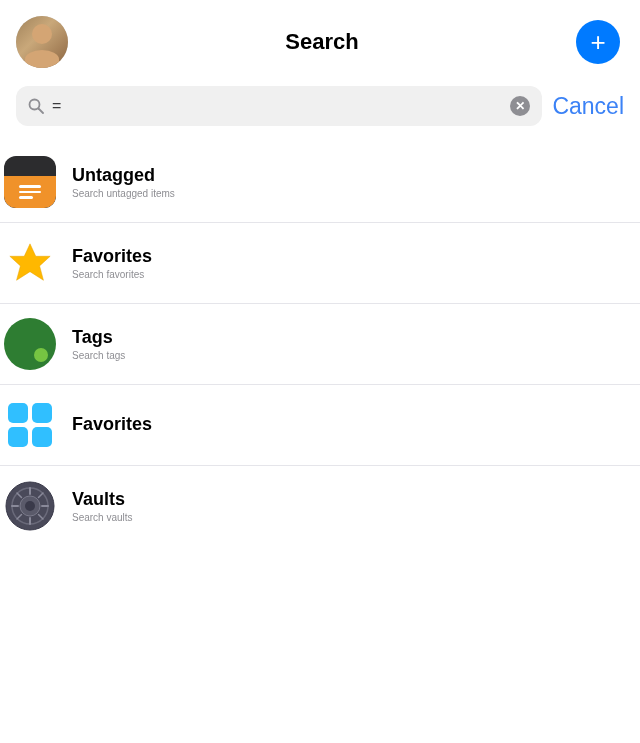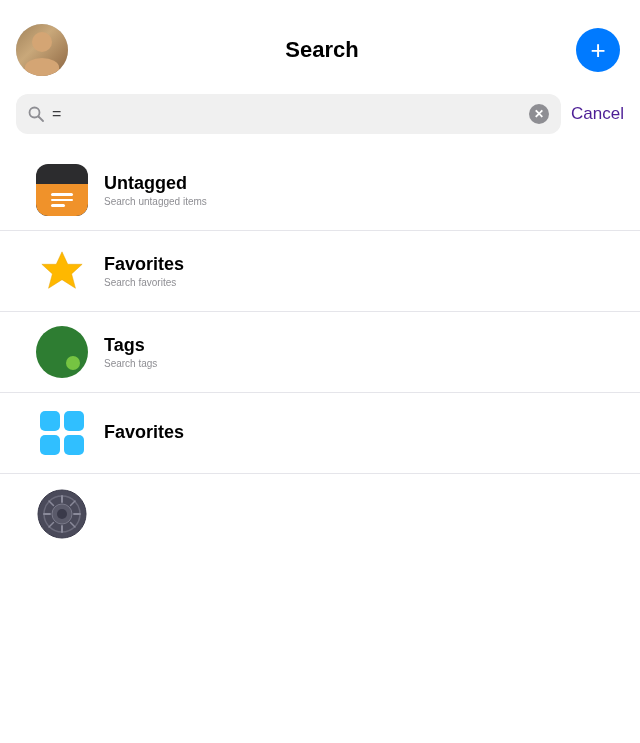--- a/index.html
+++ b/index.html
@@ -11,21 +11,20 @@
       min-height: 743px;
       overflow-x: hidden;
     }
 
     
     .header {
       display: flex;
       align-items: center;
       justify-content: space-between;
       padding: 16px 20px 10px 16px;
-      margin-top: 8px;
     }
 
     .avatar {
       width: 52px;
       height: 52px;
       border-radius: 50%;
       overflow: hidden;
       background: #ccc;
     }
 
@@ -132,36 +131,36 @@
       align-items: center;
       justify-content: center;
       color: white;
       font-size: 12px;
       font-weight: 700;
     }
 
     .cancel-btn {
       background: none;
       border: none;
-      color: #4c1d95;
-      font-size: 17px;
+      color: #3b82f6;
+      font-size: 23px;
       cursor: pointer;
       white-space: nowrap;
       padding: 4px 0;
     }
 
     
     .list {
       margin-top: 4px;
     }
 
     .list-item {
       display: flex;
       align-items: center;
-      padding: 14px 36px;
+      padding: 14px 4px;
       border-bottom: 1px solid #e5e5ea;
       cursor: pointer;
     }
 
     .list-item:last-child {
       border-bottom: none;
     }
 
     .item-icon {
       width: 52px;
@@ -347,15 +346,19 @@
         <line x1="26" y1="8" x2="26" y2="14" stroke="#8a8a9a" stroke-width="2" stroke-linecap="round"></line>
         <line x1="26" y1="38" x2="26" y2="44" stroke="#8a8a9a" stroke-width="2" stroke-linecap="round"></line>
         <line x1="8" y1="26" x2="14" y2="26" stroke="#8a8a9a" stroke-width="2" stroke-linecap="round"></line>
         <line x1="38" y1="26" x2="44" y2="26" stroke="#8a8a9a" stroke-width="2" stroke-linecap="round"></line>
         <line x1="13" y1="13" x2="17.5" y2="17.5" stroke="#8a8a9a" stroke-width="1.5" stroke-linecap="round"></line>
         <line x1="34.5" y1="34.5" x2="39" y2="39" stroke="#8a8a9a" stroke-width="1.5" stroke-linecap="round"></line>
         <line x1="39" y1="13" x2="34.5" y2="17.5" stroke="#8a8a9a" stroke-width="1.5" stroke-linecap="round"></line>
         <line x1="17.5" y1="34.5" x2="13" y2="39" stroke="#8a8a9a" stroke-width="1.5" stroke-linecap="round"></line>
       </svg>
     </div>
+    <div class="item-text">
+      <div class="item-title">Vaults</div>
+      <div class="item-subtitle">Search vaults</div>
+    </div>
   </div>
 
 </div>
 
 </body></html>

